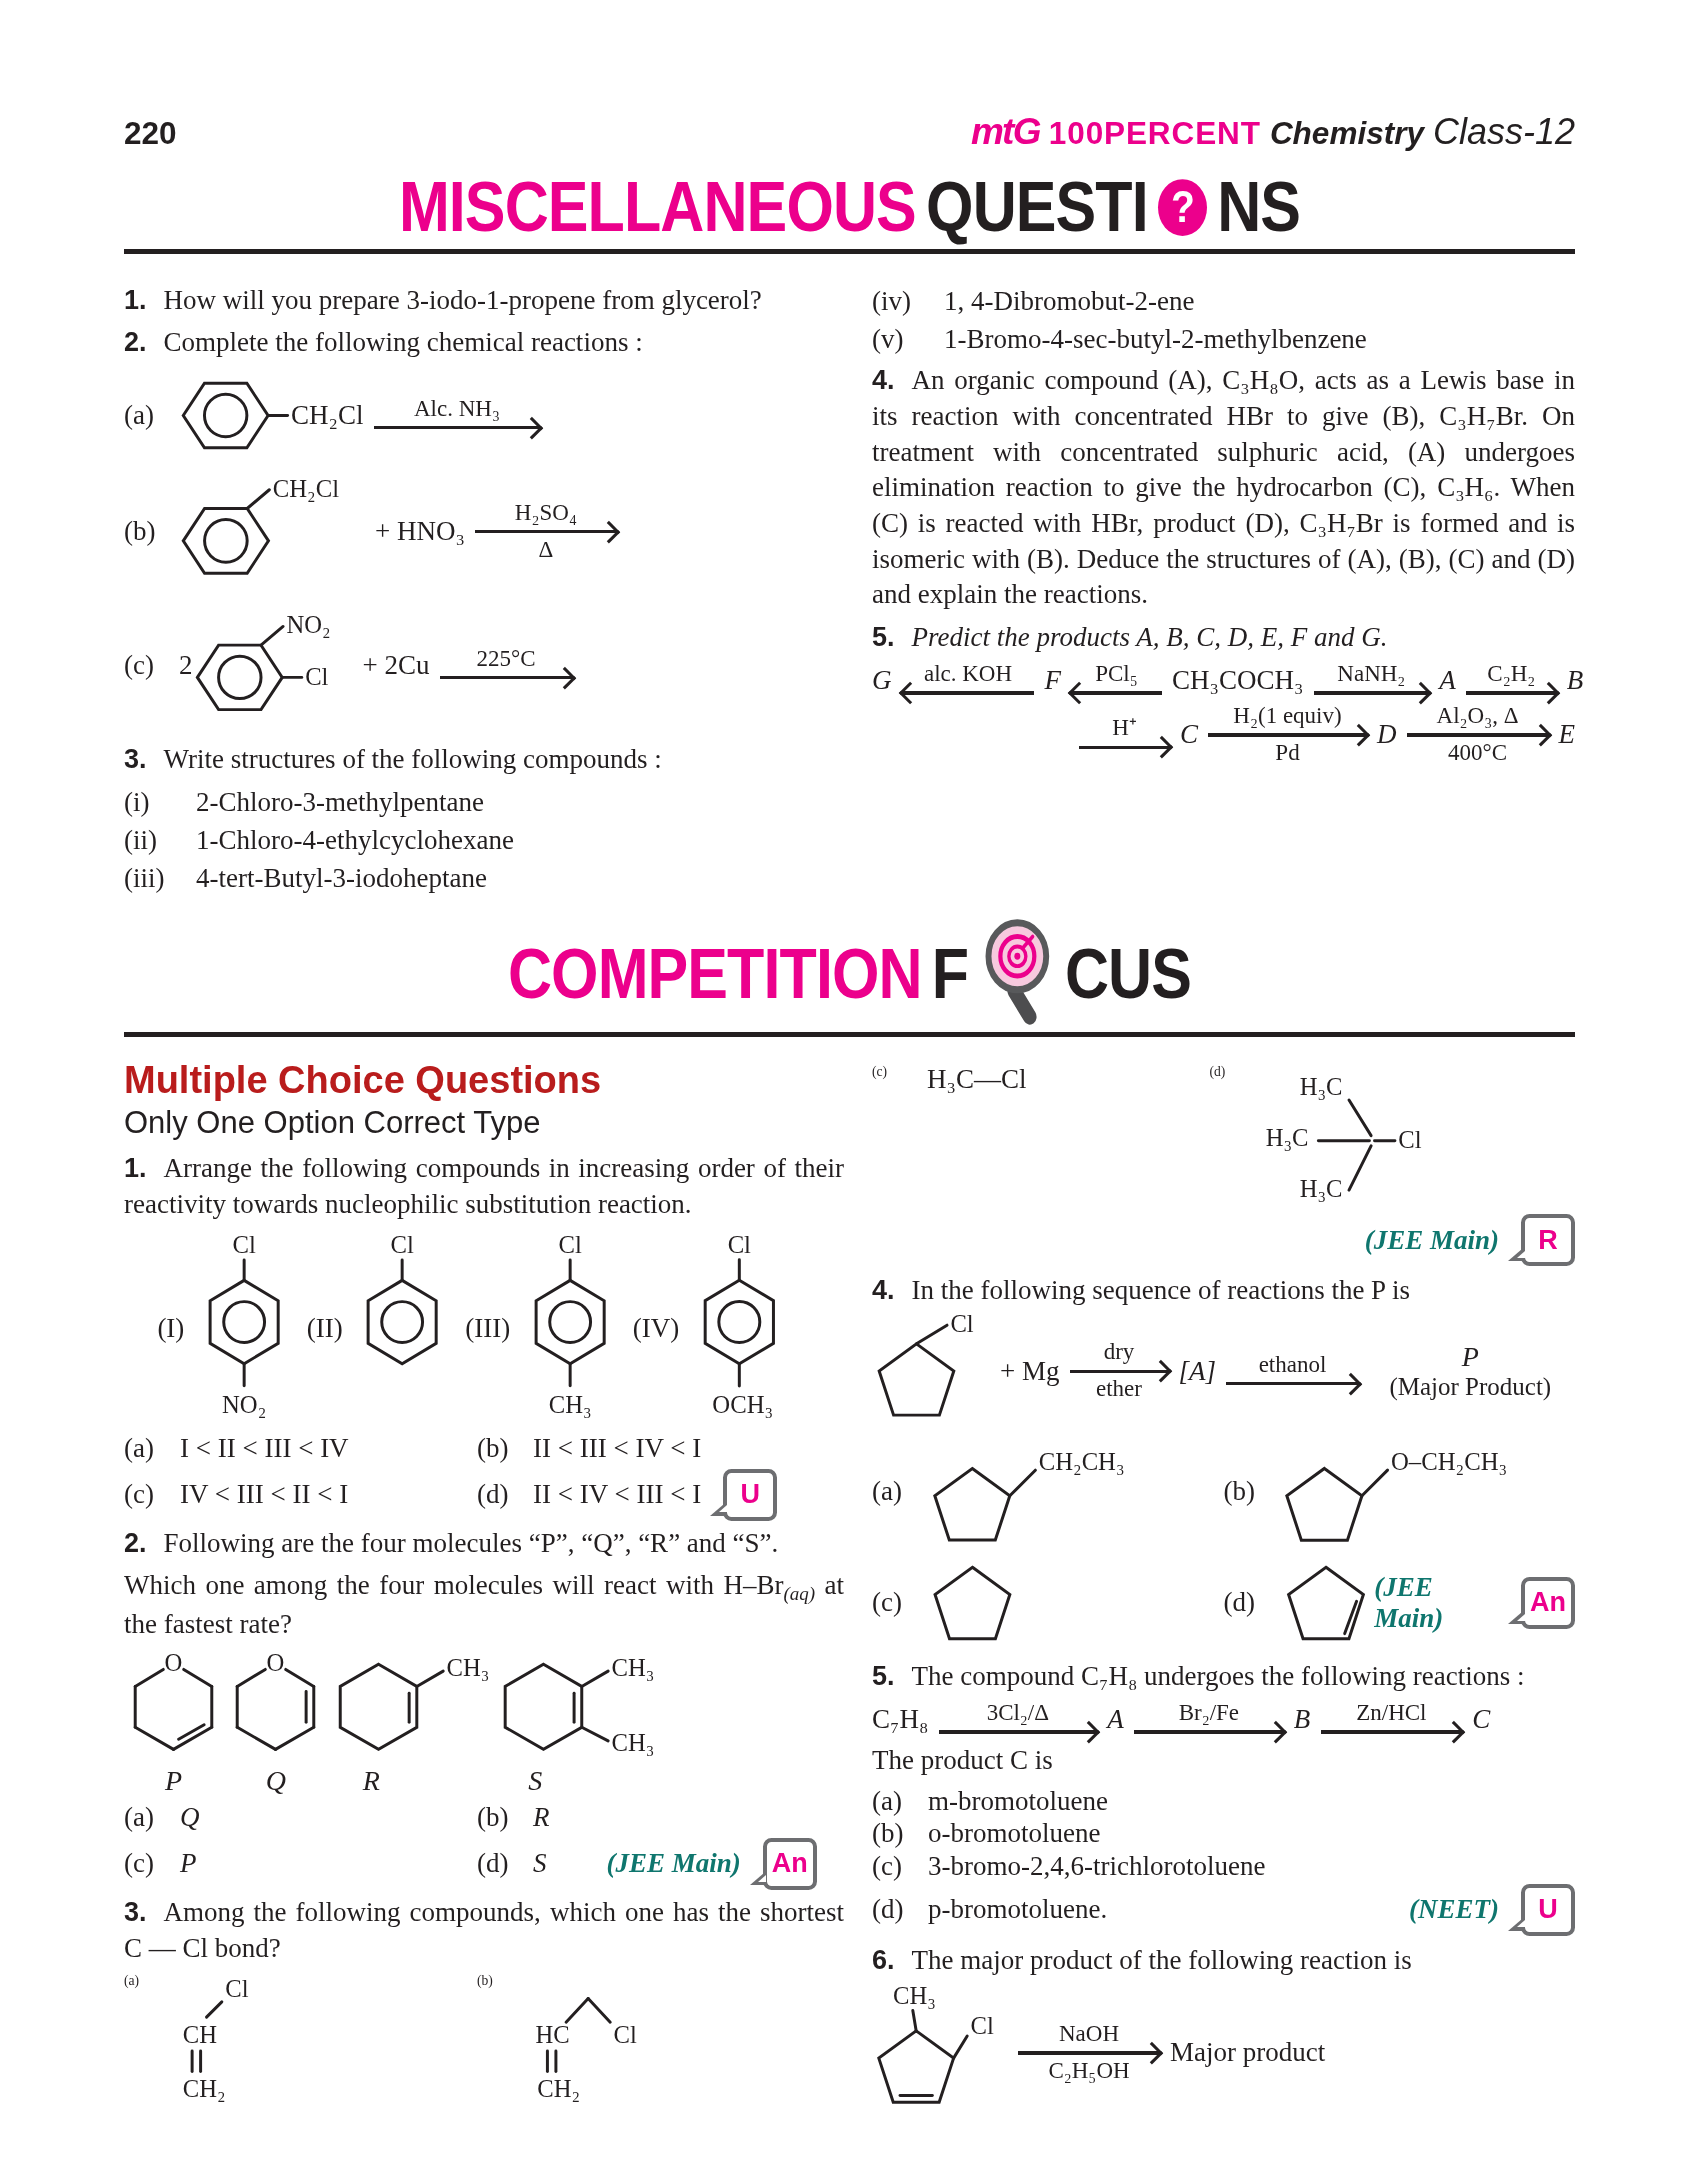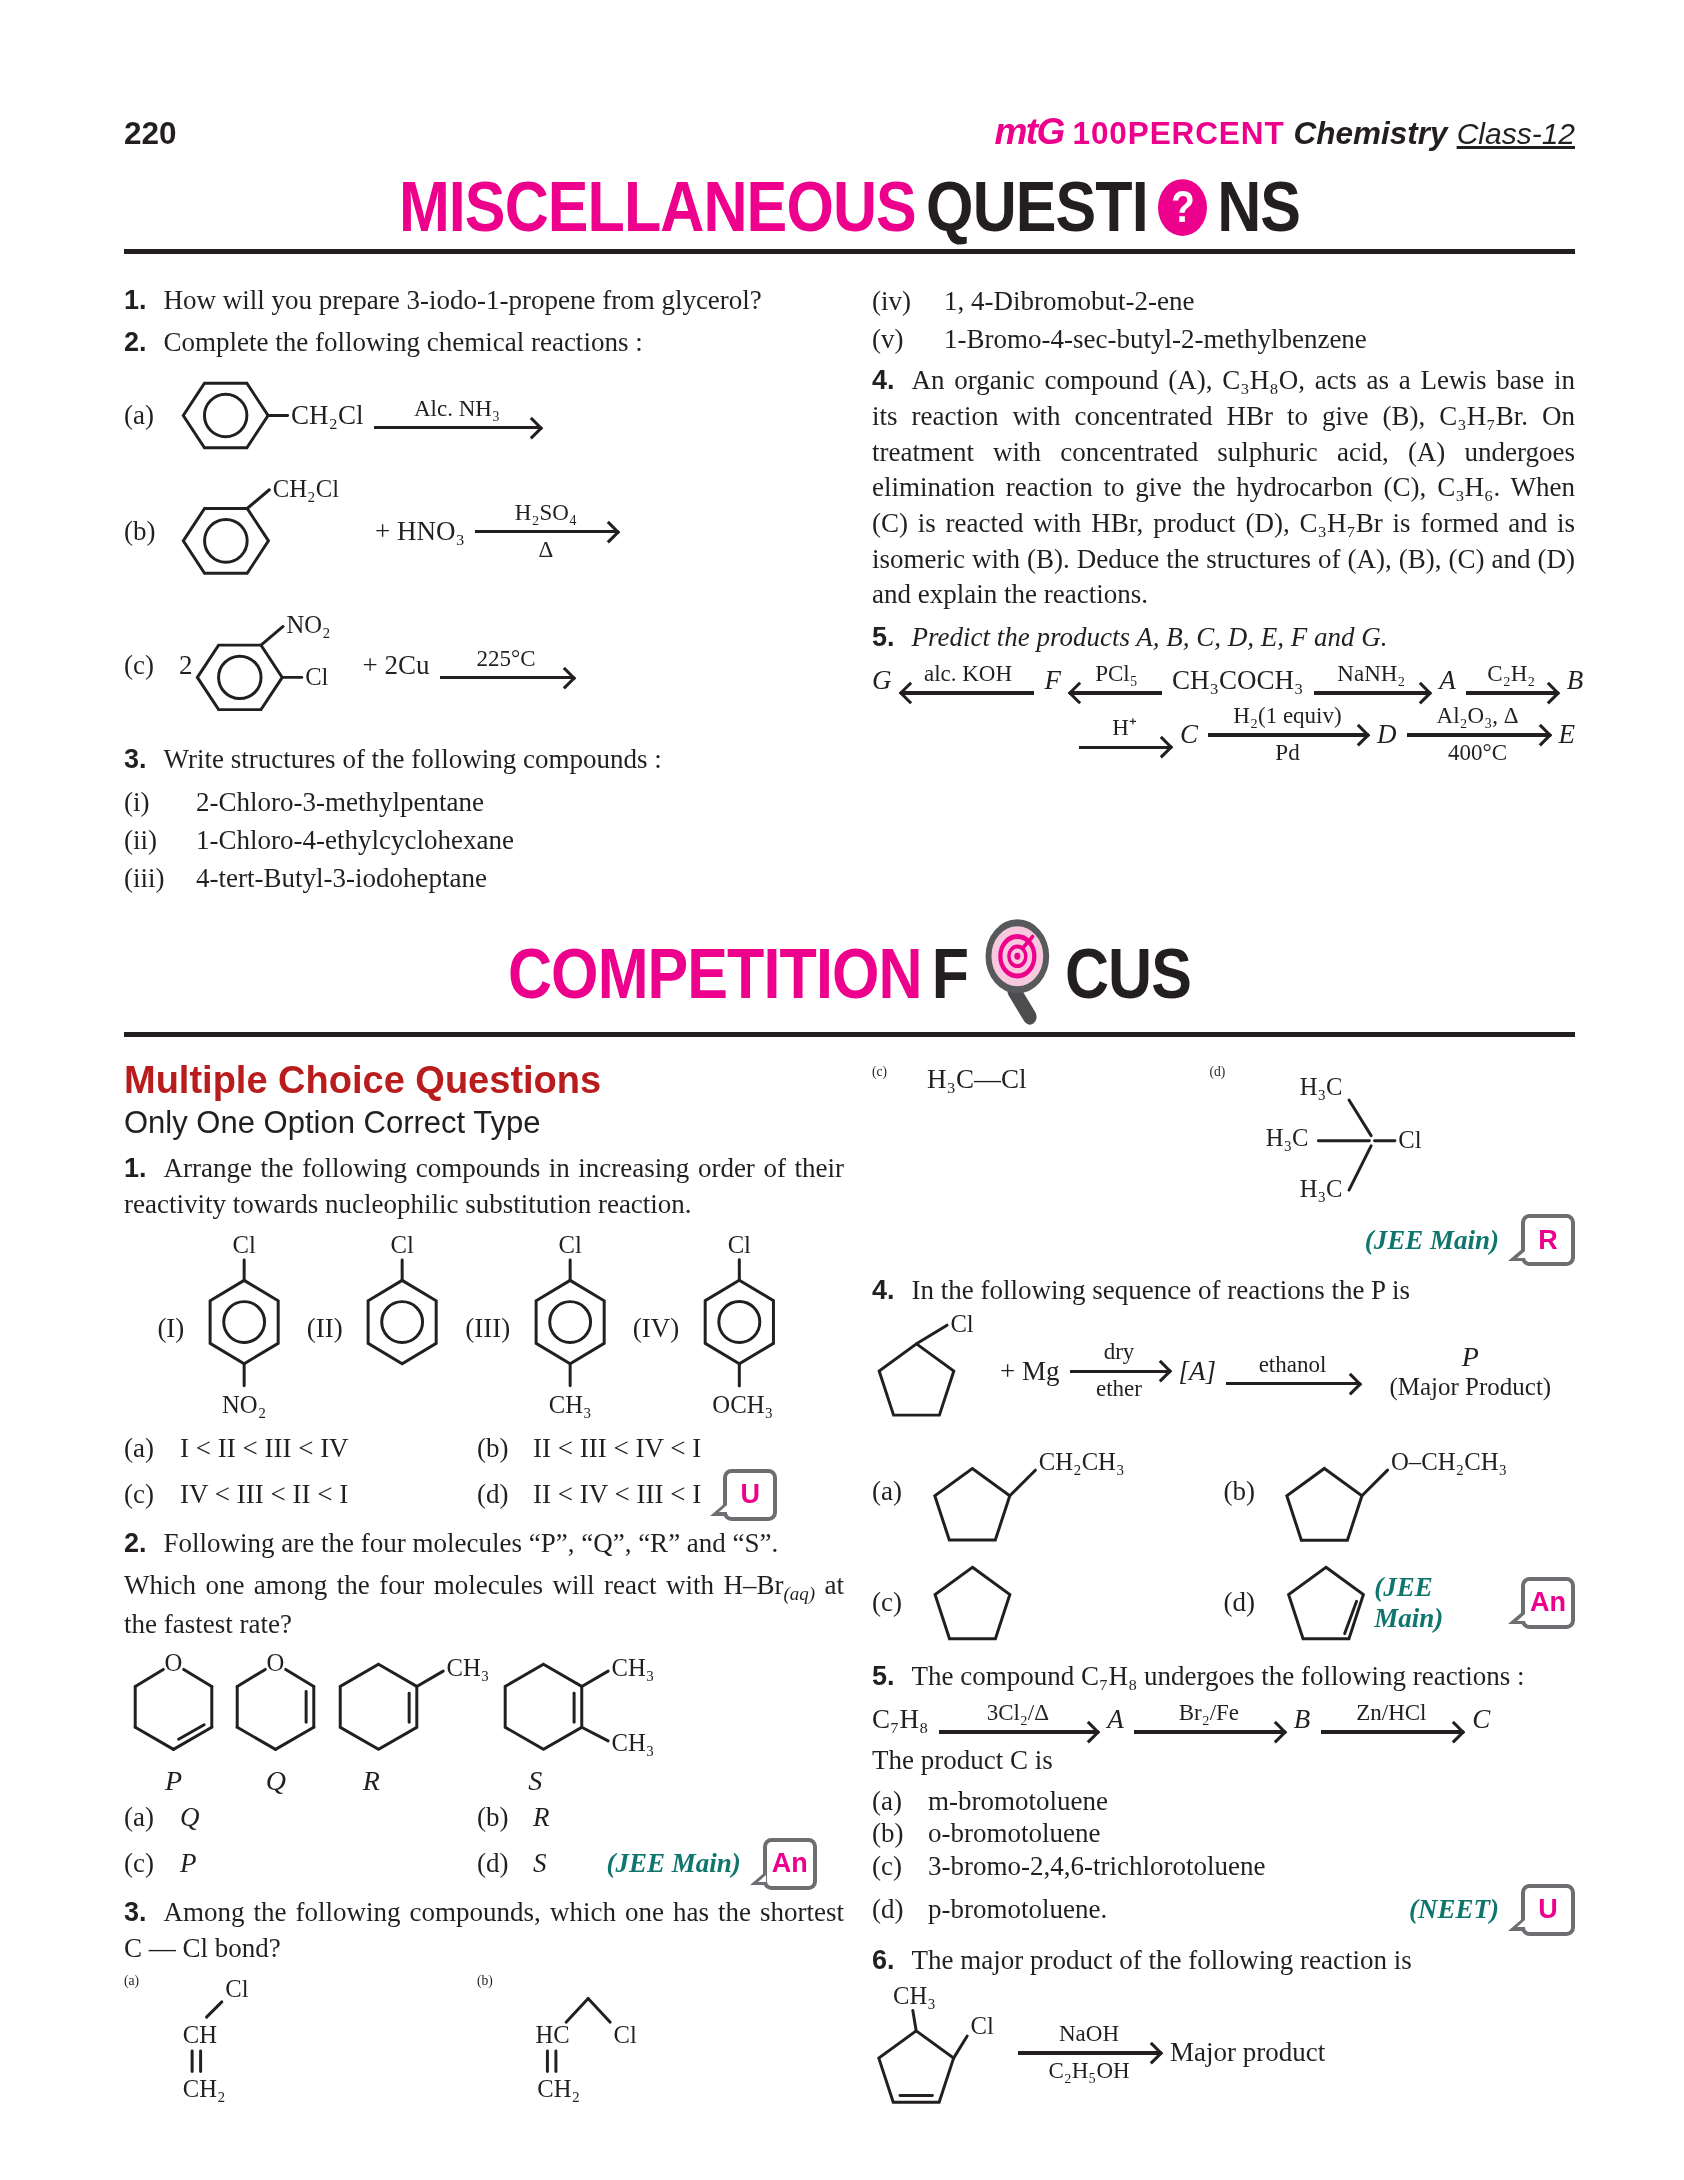--- a/index.html
+++ b/index.html
@@ -6,21 +6,21 @@
   .page{position:relative;width:1684px;height:2181px;background:#ffffff;overflow:hidden;
         font-family:"Liberation Serif",serif;color:#231f20;box-sizing:border-box;
         padding:111px 109px 0 124px;}
   
   .hdr{display:flex;justify-content:space-between;align-items:baseline;}
   .pgnum{font-family:"Liberation Sans",sans-serif;font-weight:700;font-size:31.5px;}
   .brand{display:flex;align-items:baseline;gap:9px;font-family:"Liberation Sans",sans-serif;}
   .brand .logo{color:#ec008c;font-weight:800;font-style:italic;font-size:37px;letter-spacing:-1.7px;}
   .brand .pct{color:#ec008c;font-weight:700;font-size:31.5px;letter-spacing:0.9px;}
   .brand .subj{font-weight:800;font-style:italic;font-size:31.5px;}
-  .brand .cls{font-style:italic;font-size:30px;text-decoration:underline;}
+  .brand .cls{font-style:italic;font-size:36px;}
   
   .bigtitle{display:flex;justify-content:center;align-items:center;gap:10.2px;margin-top:19px;
             font-family:"Liberation Sans",sans-serif;font-weight:800;font-size:61px;
             letter-spacing:-0.9px;transform:scaleY(1.16);}
   .pink{color:#ec008c;}
   .qmark{width:49px;height:49px;border-radius:50%;background:#ec008c;color:#fff;font-size:39px;
          font-weight:800;display:inline-flex;align-items:center;justify-content:center;}
   .rule{border-bottom:5.1px solid #231f20;margin-top:6.8px;}
   
   .cols{display:flex;gap:28px;margin-top:29px;}

